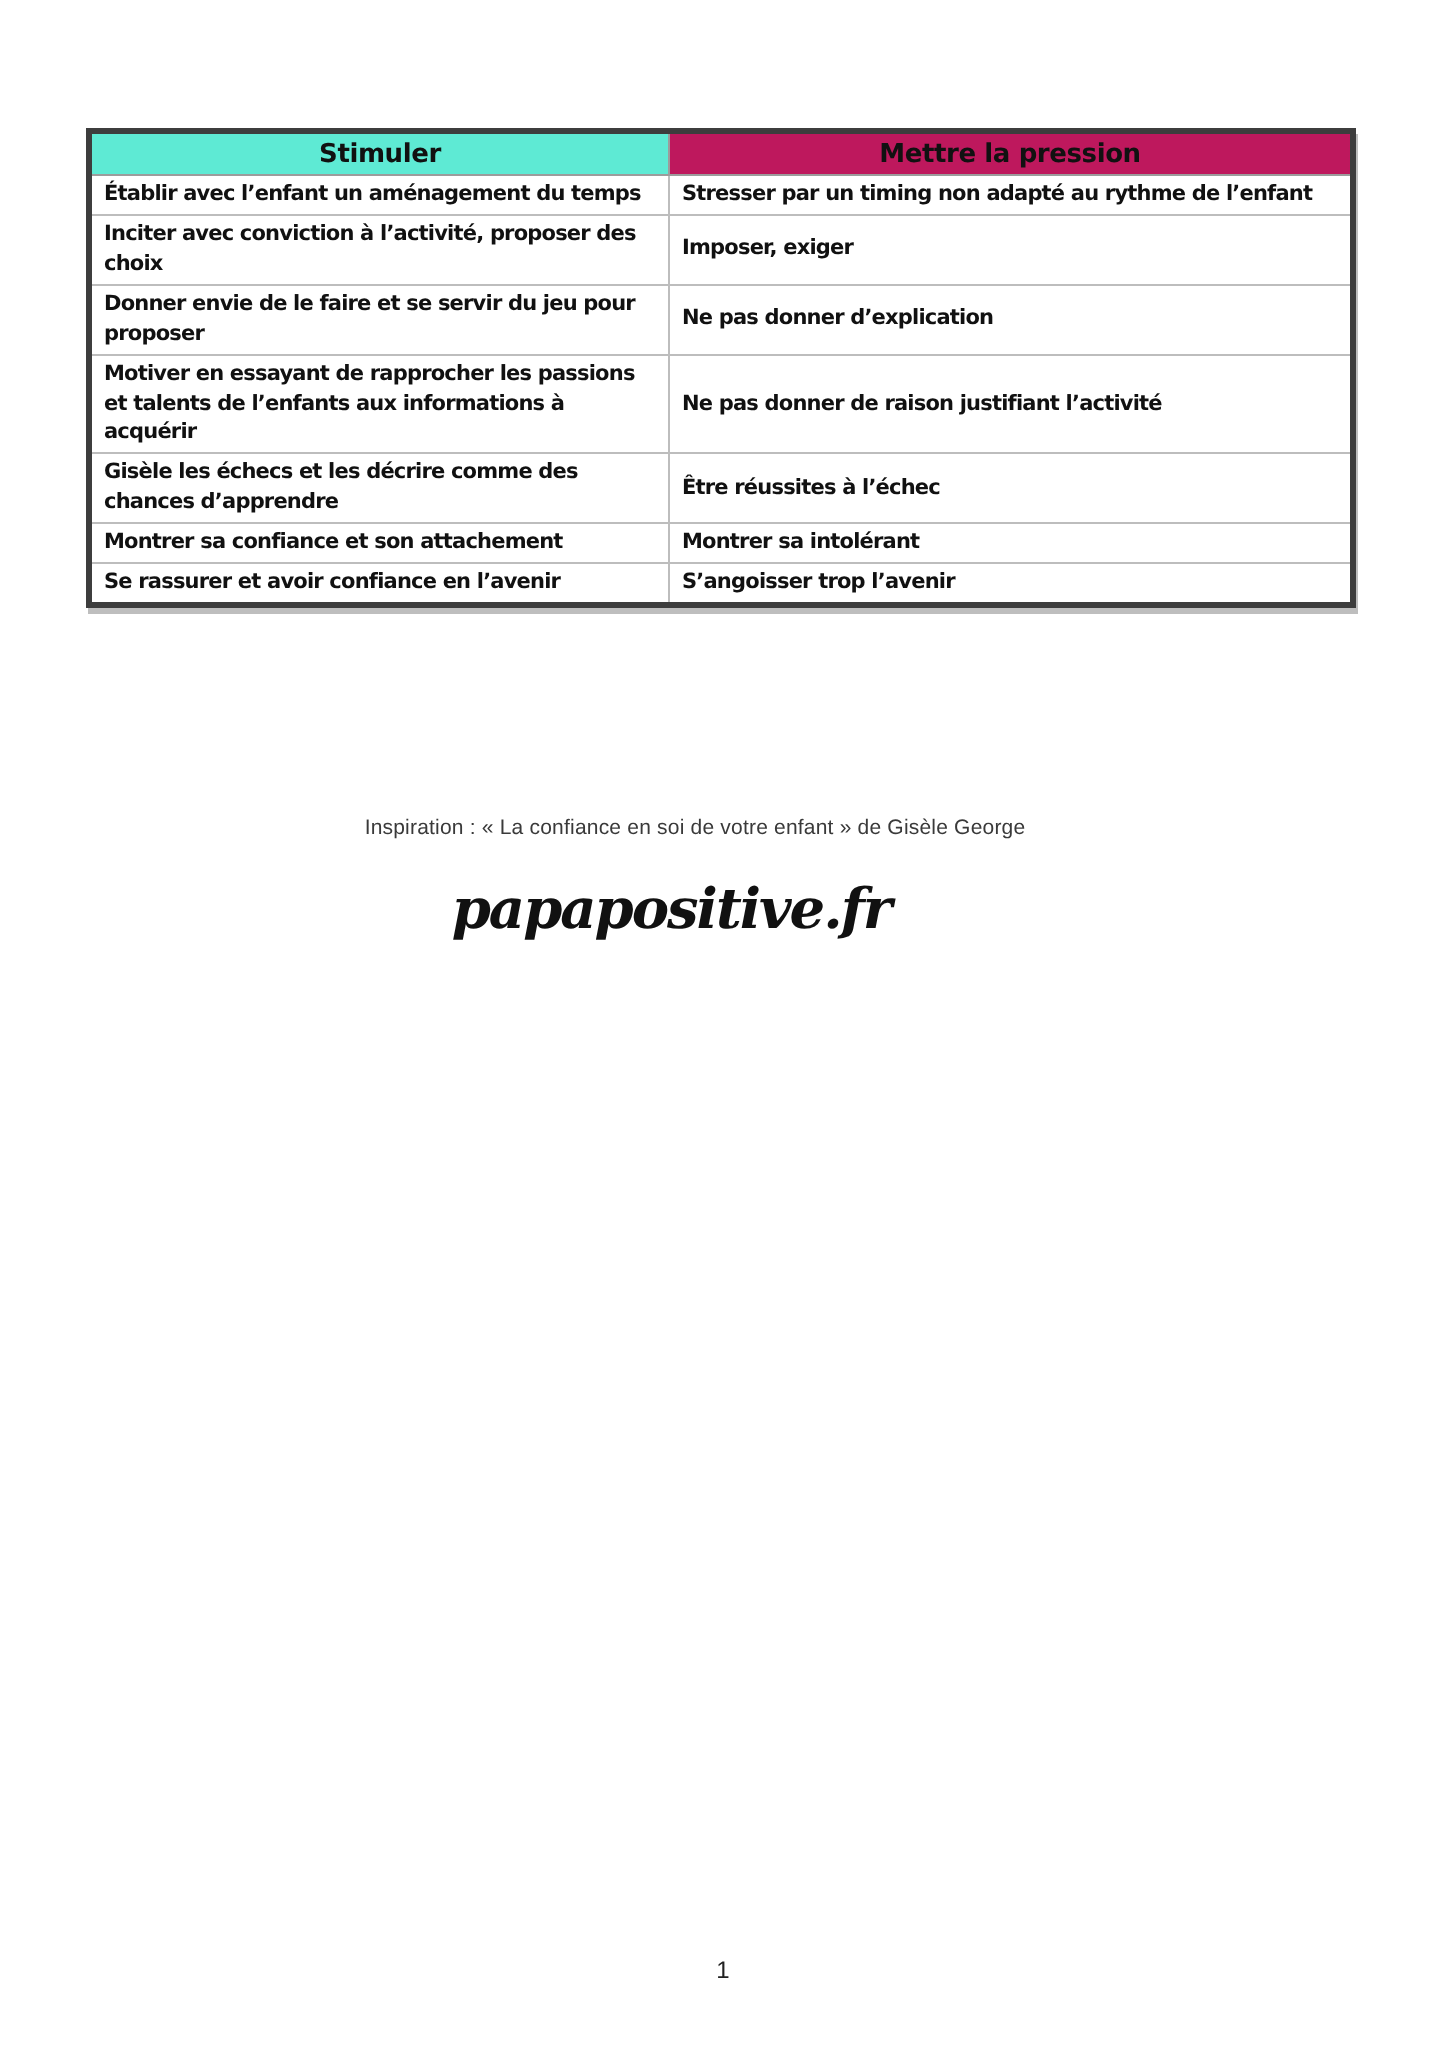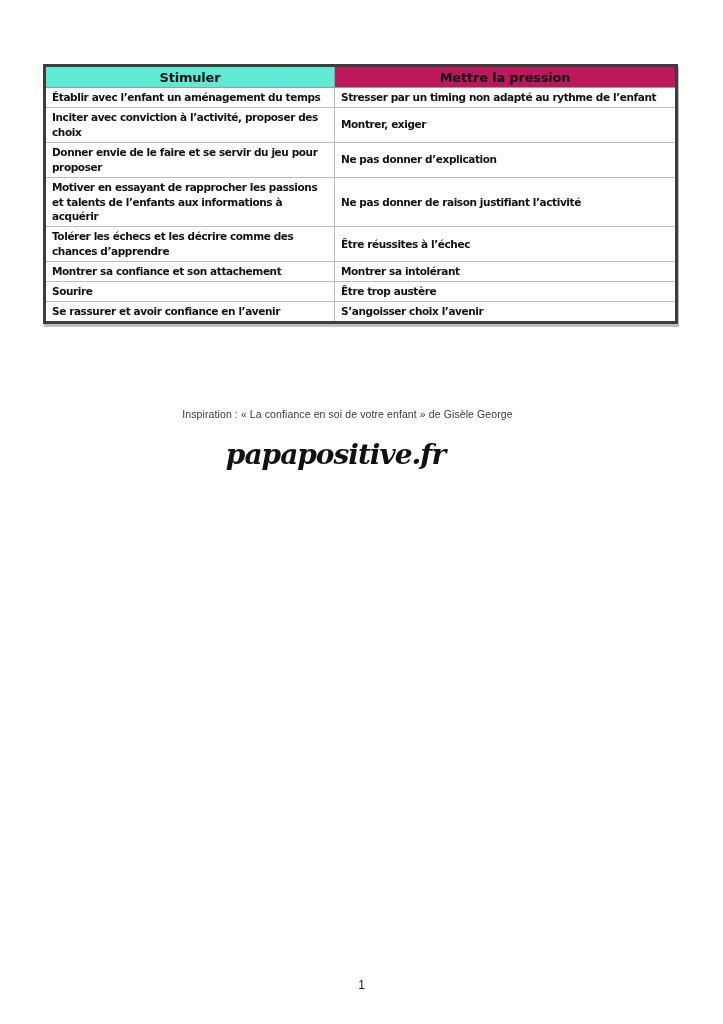--- a/index.html
+++ b/index.html
@@ -100,53 +100,49 @@
       </tr>
     </thead>
     <tbody>
     <tr>
       <td>Établir avec l’enfant un aménagement du temps</td>
       <td>Stresser par un timing non adapté au rythme de l’enfant</td>
     </tr>
 
     <tr>
       <td>Inciter avec conviction à l’activité, proposer des choix</td>
-      <td>Montrer, exiger</td>
+      <td>Imposer, exiger</td>
     </tr>
 
     <tr>
       <td>Donner envie de le faire et se servir du jeu pour proposer</td>
       <td>Ne pas donner d’explication</td>
     </tr>
 
     <tr>
       <td>Motiver en essayant de rapprocher les passions et talents de l’enfants aux informations à acquérir</td>
       <td>Ne pas donner de raison justifiant l’activité</td>
     </tr>
 
 
     <tr>
-      <td>Tolérer les échecs et les décrire comme des chances d’apprendre</td>
+      <td>Gisèle les échecs et les décrire comme des chances d’apprendre</td>
       <td>Être réussites à l’échec</td>
     </tr>
 
     <tr>
       <td>Montrer sa confiance et son attachement</td>
       <td>Montrer sa intolérant</td>
     </tr>
 
 
-    <tr>
-      <td>Sourire</td>
-      <td>Être trop austère</td>
-    </tr>
 
     <tr>
       <td>Se rassurer et avoir confiance en l’avenir</td>
-      <td>S’angoisser choix l’avenir</td>
+      <td>S’angoisser trop l’avenir</td>
     </tr>
 
   </tbody>
   </table>
 
   <div class="attribution">Inspiration : « La confiance en soi de votre enfant » de Gisèle George</div>
 
   <div class="site-logo">papapositive.fr</div>
 
   <div class="page-number">1</div>

